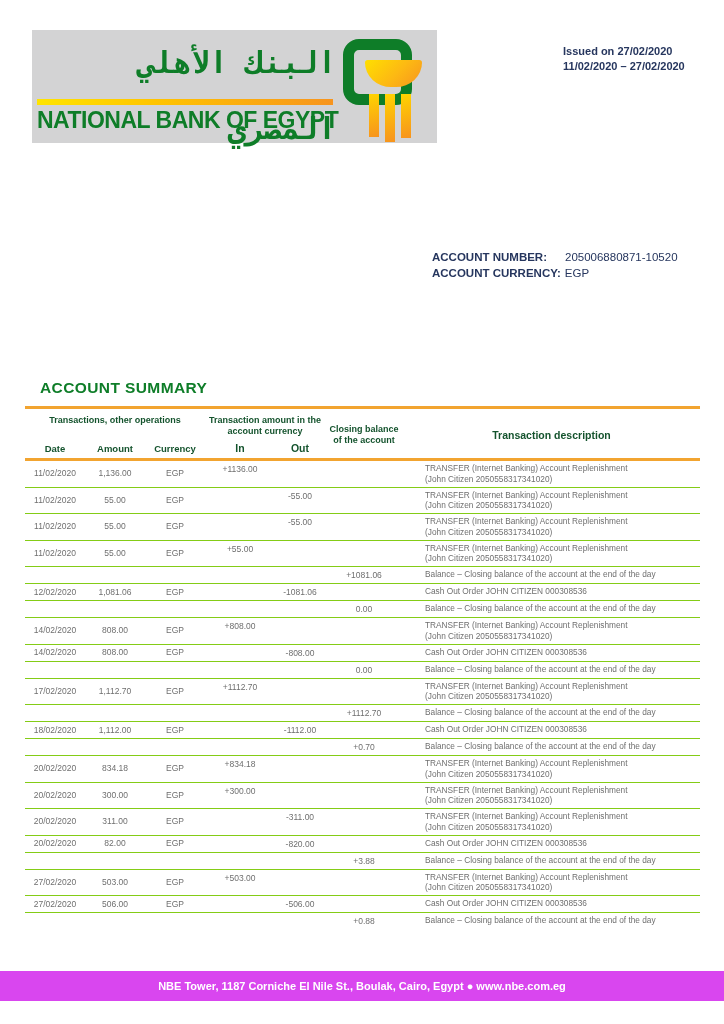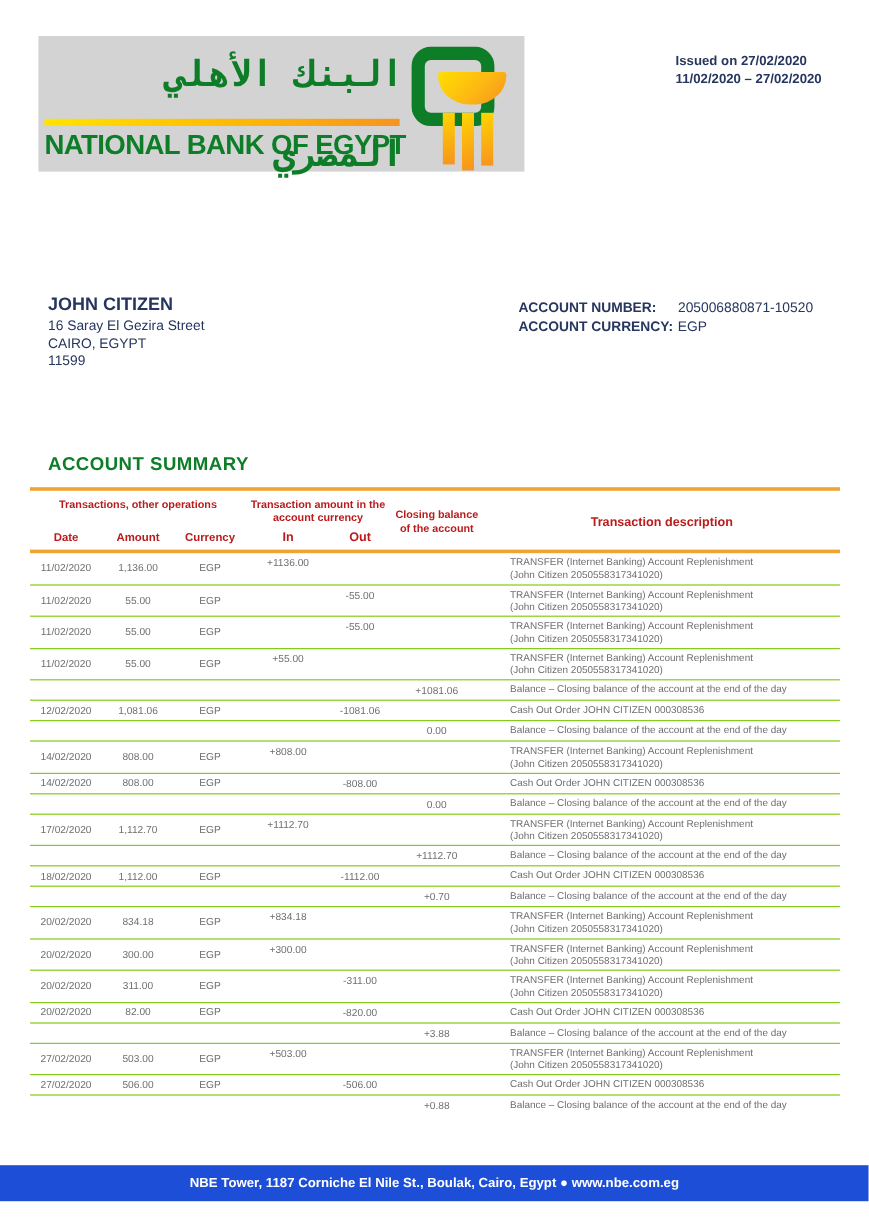--- a/index.html
+++ b/index.html
@@ -42,21 +42,21 @@
   .account-info .val1 { margin-left:18px; }
   .account-info .val2 { margin-left:4px; }
 
   
   .summary-title { position:absolute; left:40px; top:379px; font-size:15.5px; font-weight:bold;
                    letter-spacing:0.4px; color:#0e7d28; }
 
   
   .stmt-table { position:absolute; left:25px; top:406px; width:675px; }
   .oline { height:3px; background:#f2a430; }
-  .t-head { display:flex; border-bottom:3px solid #f2a430; color:#b91c1c; }
+  .t-head { display:flex; border-bottom:3px solid #f2a430; color:#14532d; }
   .hg { display:flex; flex-direction:column; justify-content:space-between; padding:6px 0 4px; }
   .hg1 { width:180px; } .hg2 { width:120px; } .hg3 { width:78px; } .hg4 { flex:1; }
   .hg3,.hg4 { justify-content:center; }
   .group-lbl { font-size:9px; font-weight:bold; text-align:center; line-height:10.5px; }
   .desc-lbl { font-size:10.5px; font-weight:bold; text-align:center; }
   .sub-row { display:flex; margin-top:6px; }
   .sub { font-size:9.5px; font-weight:bold; text-align:center; }
   .sub.w60 { width:60px; } .sub.w70 { width:70px; } .sub.w50 { width:50px; }
   .sub.inout { font-size:10.5px; }
 
@@ -68,21 +68,21 @@
   .c-amt  { width:60px; text-align:center; align-self:center; }
   .c-cur  { width:60px; text-align:center; align-self:center; }
   .c-in   { width:70px; text-align:center; padding-top:1px; }
   .c-out  { width:50px; text-align:center; padding-top:1px; }
   .c-close{ width:78px; text-align:center; padding-top:1px; }
   .c-desc { flex:1; padding-left:22px; font-size:8.3px; }
   .balance-row { padding:3px 0 3.5px; }
 
   
   .footer-bar { position:absolute; left:0; top:971px; width:724px; height:30px;
-                background:#1d4ed8; color:#ffffff; font-weight:bold; font-size:11px;
+                background:#d946ef; color:#ffffff; font-weight:bold; font-size:11px;
                 text-align:center; line-height:30px; }
 </style>
 </head>
 <body>
 
 <div class="page">
 
   <div class="brand-band">
     <div class="arabic-name">البنك الأهلي المصري</div>
     <div class="gradient-rule"></div>
@@ -95,26 +95,20 @@
         <div class="logo-bar"></div>
       </div>
     </div>
   </div>
 
   <div class="issued">
     <div>Issued on 27/02/2020</div>
     <div>11/02/2020 – 27/02/2020</div>
   </div>
 
-  <div class="customer">
-    <div class="name">JOHN CITIZEN</div>
-    <div class="addr">16 Saray El Gezira Street</div>
-    <div class="addr">CAIRO, EGYPT</div>
-    <div class="addr">11599</div>
-  </div>
 
   <div class="account-info">
     <div>
       <span class="lbl">ACCOUNT NUMBER:</span><span class="val1">205006880871-10520</span>
     </div>
     <div>
       <span class="lbl">ACCOUNT CURRENCY:</span><span class="val2">EGP</span>
     </div>
   </div>
 

